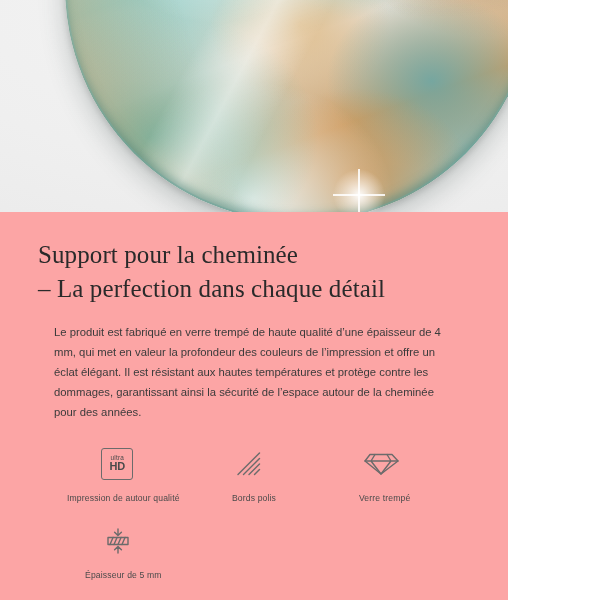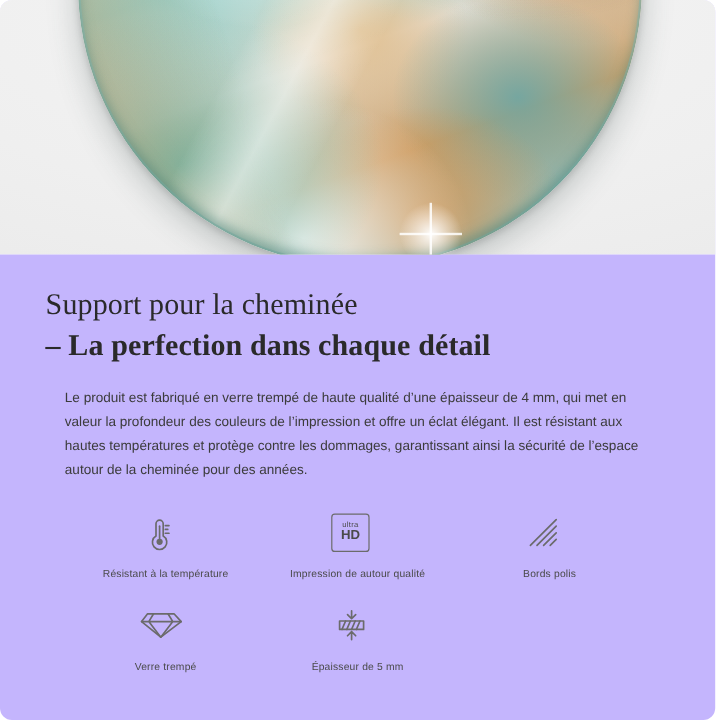--- a/index.html
+++ b/index.html
@@ -8,26 +8,25 @@
   }
   body {
     width: 600px;
     height: 600px;
     background: #ffffff;
     font-family: "Liberation Sans", sans-serif;
     overflow: hidden;
   }
   .page {
     position: relative;
-    width: 596px;
+    width: 508px;
     height: 600px;
-    background: #c4b5fd;
+    background: #fca5a5;
     box-sizing: border-box;
     overflow: hidden;
-    border-radius: 10px;
   }
 
   
   .hero {
     position: relative;
     width: 600px;
     height: 212px;
     overflow: hidden;
     background: #ffffff;
   }
@@ -118,21 +117,21 @@
   }
   .headline {
     font-family: "Liberation Serif", serif;
     font-size: 25px;
     line-height: 1.35;
     color: #2a2a2a;
     font-weight: 400;
     letter-spacing: 0.1px;
     margin: 0 0 16px 0;
   }
-  .headline .line2 { display: block; font-weight: bold; }
+  .headline .line2 { display: block; }
 
   .body-copy {
     font-size: 11.3px;
     line-height: 1.78;
     color: #3b3b3b;
     margin: 16px;
     max-width: 520px;
   }
 
   
@@ -208,31 +207,20 @@
 
   <div class="content">
     <h1 class="headline">
       <span>Support pour la cheminée</span>
       <span class="line2">– La perfection dans chaque détail</span>
     </h1>
     <p class="body-copy">Le produit est fabriqué en verre trempé de haute qualité d’une épaisseur de 4 mm, qui met en valeur la profondeur des couleurs de l’impression et offre un éclat élégant. Il est résistant aux hautes températures et protège contre les dommages, garantissant ainsi la sécurité de l’espace autour de la cheminée pour des années.</p>
 
     <div class="features">
 
-      <div class="feature">
-        <div class="feature-icon">
-          <svg width="34" height="34" viewBox="0 0 34 34">
-            <path class="stroke" d="M17 6.5a3 3 0 0 1 3 3v10.2a6 6 0 1 1-6 0V9.5a3 3 0 0 1 3-3z"></path>
-            <path class="stroke" d="M17 11.5v10.2"></path>
-            <circle cx="17" cy="24.5" r="2.6" fill="#6b6b6b" stroke="none"></circle>
-            <path class="stroke" d="M21.8 11h3M21.8 14.2h2M21.8 17.4h3"></path>
-          </svg>
-        </div>
-        <div class="feature-label">Résistant à la température</div>
-      </div>
 
       <div class="feature">
         <div class="feature-icon">
           <div class="hd-box">
             <span class="hd-top">ultra</span>
             <span class="hd-bottom">HD</span>
           </div>
         </div>
         <div class="feature-label">Impression de autour qualité</div>
       </div>

